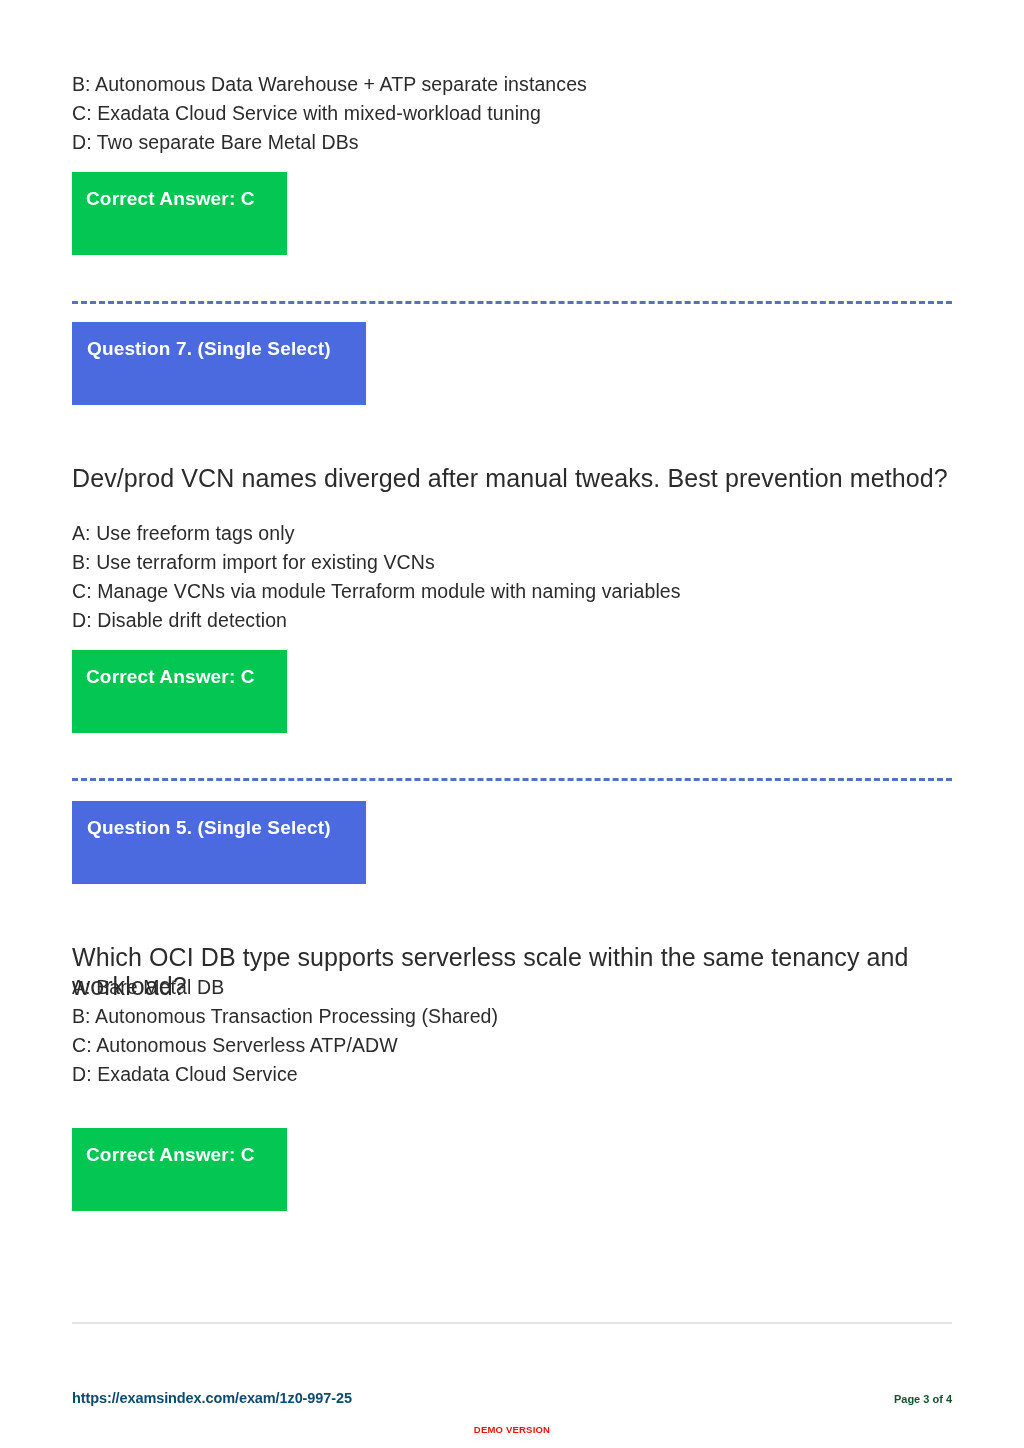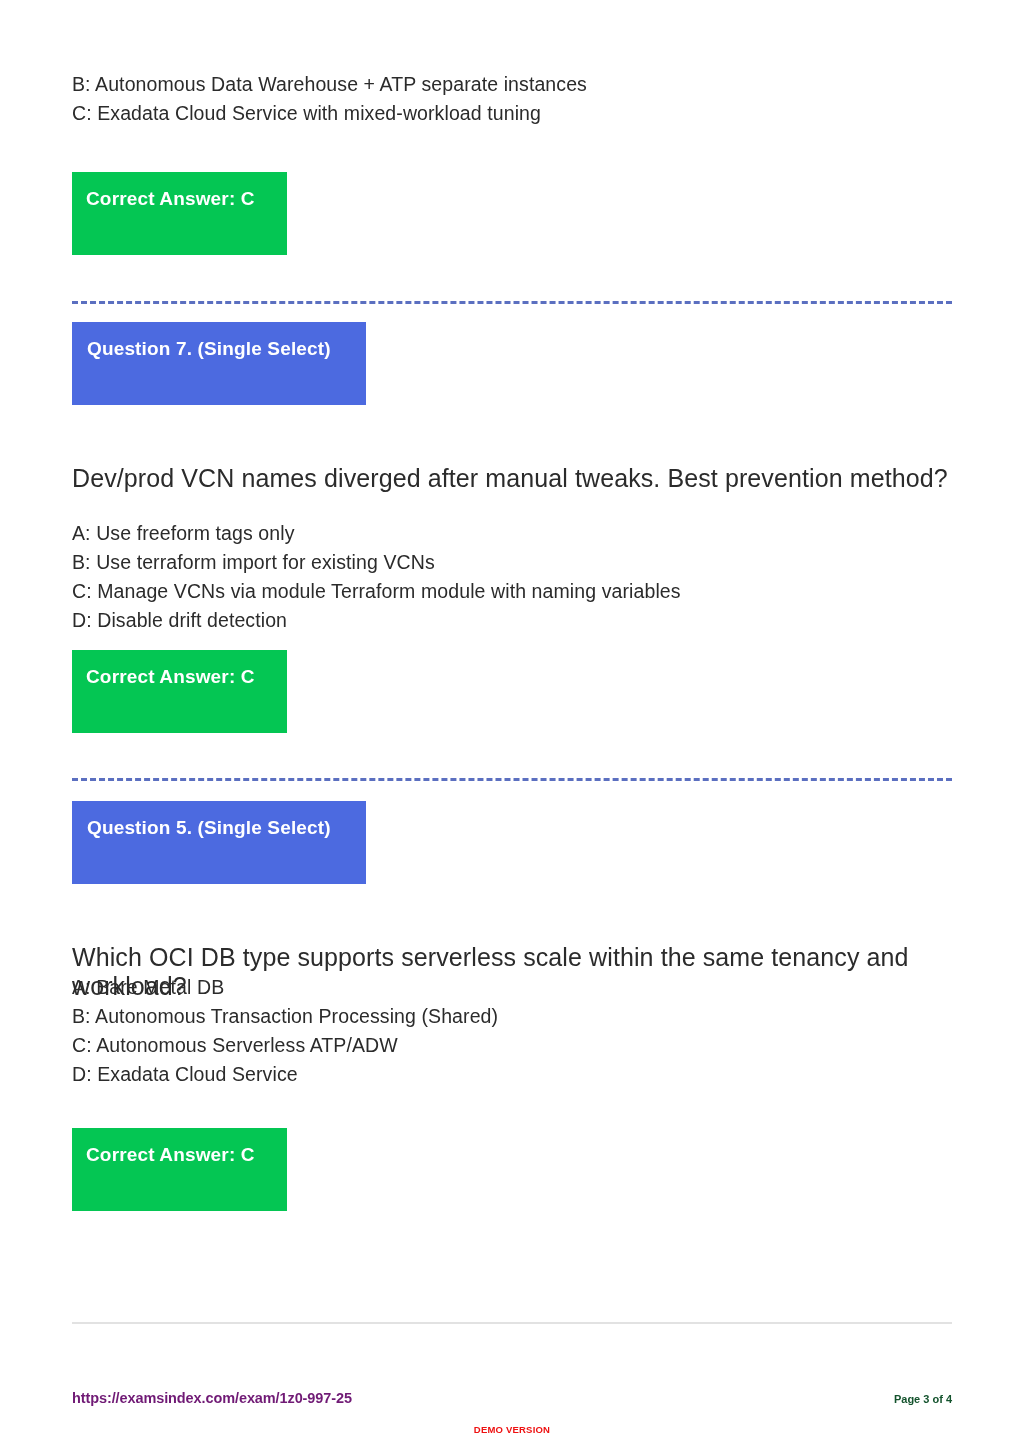--- a/index.html
+++ b/index.html
@@ -84,21 +84,21 @@
     left: 0;
     top: 1390px;
     width: 880px;
     display: flex;
     align-items: baseline;
     justify-content: space-between;
   }
   .footer-url {
     font-size: 14.5px;
     font-weight: bold;
-    color: #701a75;
+    color: #0c4a6e;
     letter-spacing: -0.1px;
     text-align: center;
   }
   .footer-page {
     font-size: 11px;
     font-weight: bold;
     color: #14532d;
   }
   .demo-mark {
     position: absolute;
@@ -114,20 +114,21 @@
 </style>
 </head>
 <body>
 
 <div class="page">
   <div class="content">
 
     <div class="blk" style="top:70px;">
       <div class="opt-line">B: Autonomous Data Warehouse + ATP separate instances</div>
       <div class="opt-line">C: Exadata Cloud Service with mixed-workload tuning</div>
+      <div class="opt-line">D: Two separate Bare Metal DBs</div>
     </div>
 
     <div class="blk badge badge-answer" style="top:172px;">Correct Answer: C</div>
 
     <div class="blk dashed-sep" style="top:301px;"></div>
 
     <div class="blk badge badge-question" style="top:322px;">Question 7. (Single Select)</div>
 
     <div class="blk qtext" style="top:464px;">Dev/prod VCN names diverged after manual tweaks. Best prevention method?</div>
 

